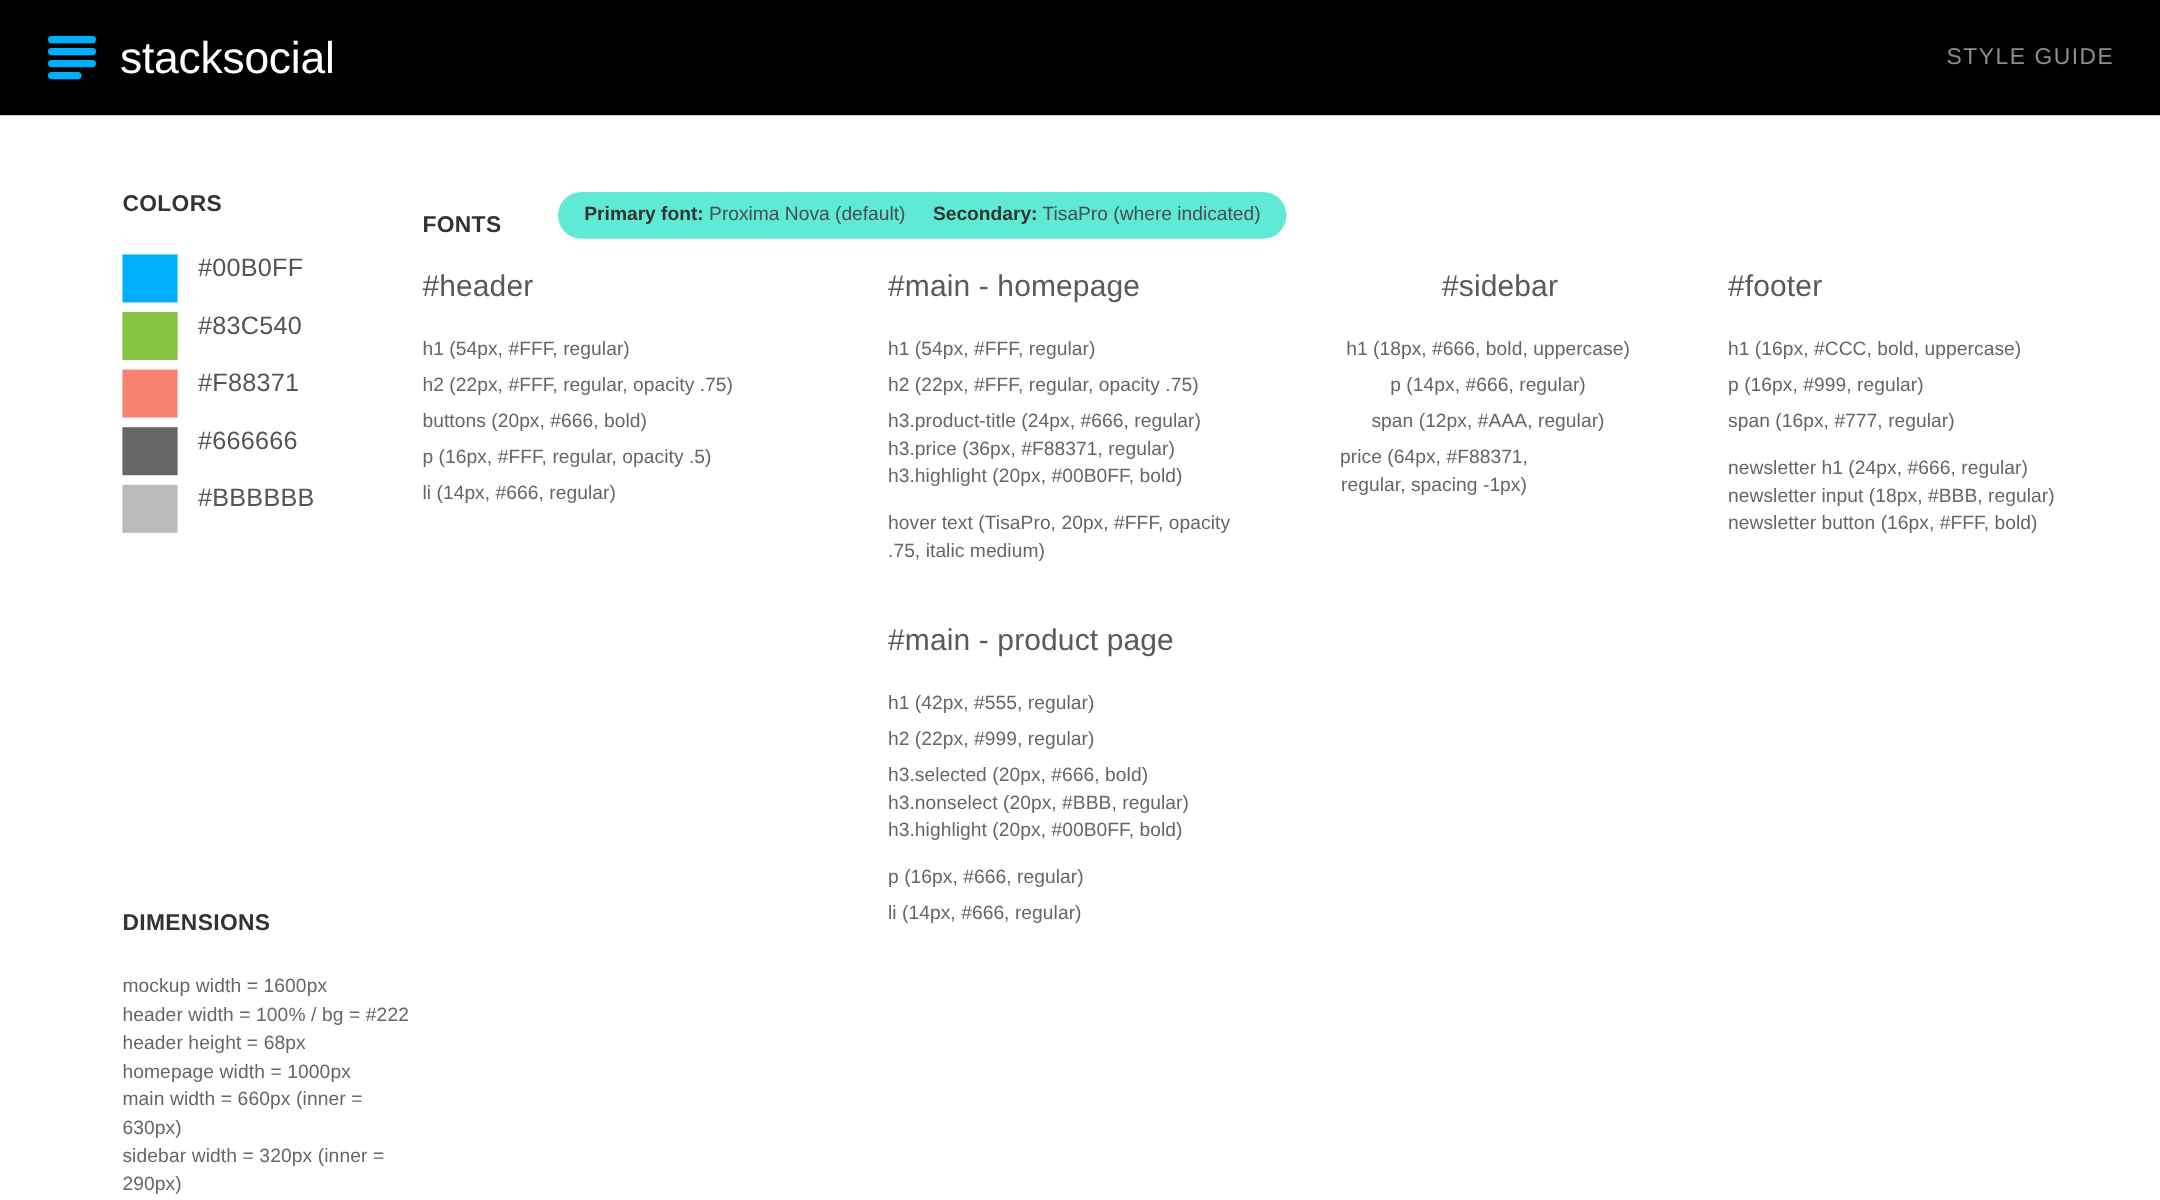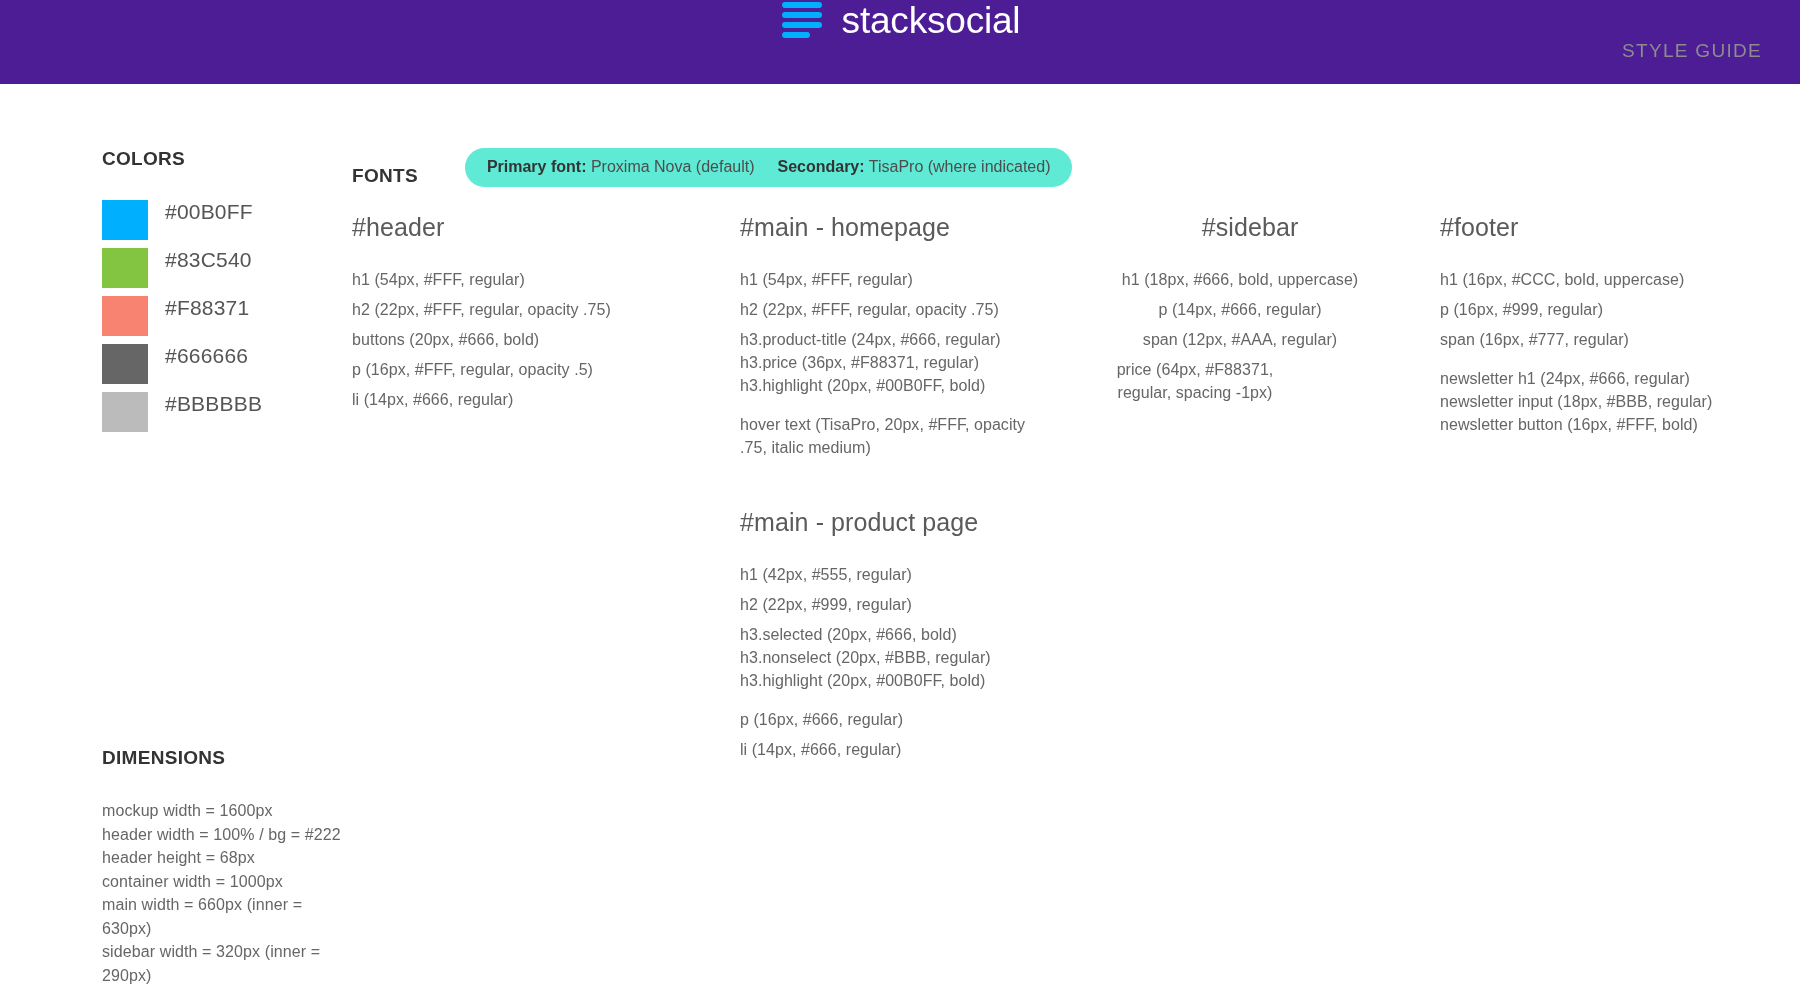--- a/index.html
+++ b/index.html
@@ -8,26 +8,25 @@
     width: 1800px; height: 1000px;
     background: #ffffff;
     font-family: "Liberation Sans", sans-serif;
     -webkit-font-smoothing: antialiased;
   }
 
   
   .header {
     position: relative;
     width: 100%;
-    height: 84px;
-    background: #4c1d95;
+    height: 96px;
+    background: #000000;
     display: flex;
     align-items: center;
     padding: 0 38px 0 40px;
-    flex-direction: column;
   }
   .logo-group {
     display: flex;
     align-items: center;
     gap: 18px;
   }
   .logo-mark {
     width: 42px;
     height: 40px;
     display: flex;
@@ -210,21 +209,21 @@
         <div class="swatch" style="background:#BBBBBB"></div>
         <div class="swatch-label">#BBBBBB</div>
       </div>
 
       <div class="dimensions-block">
         <h2 class="section-title">DIMENSIONS</h2>
         <ul class="dim-list">
           <li>mockup width = 1600px</li>
           <li>header width = 100% / bg = #222</li>
           <li>header height = 68px</li>
-          <li>container width = 1000px</li>
+          <li>homepage width = 1000px</li>
           <li>main width = 660px (inner = 630px)</li>
           <li>sidebar width = 320px (inner = 290px)</li>
 
         </ul>
       </div>
     </div>
 
     <div class="fonts-area">
       <div class="fonts-header">
         <h2 class="section-title" style="margin:0">FONTS</h2>

